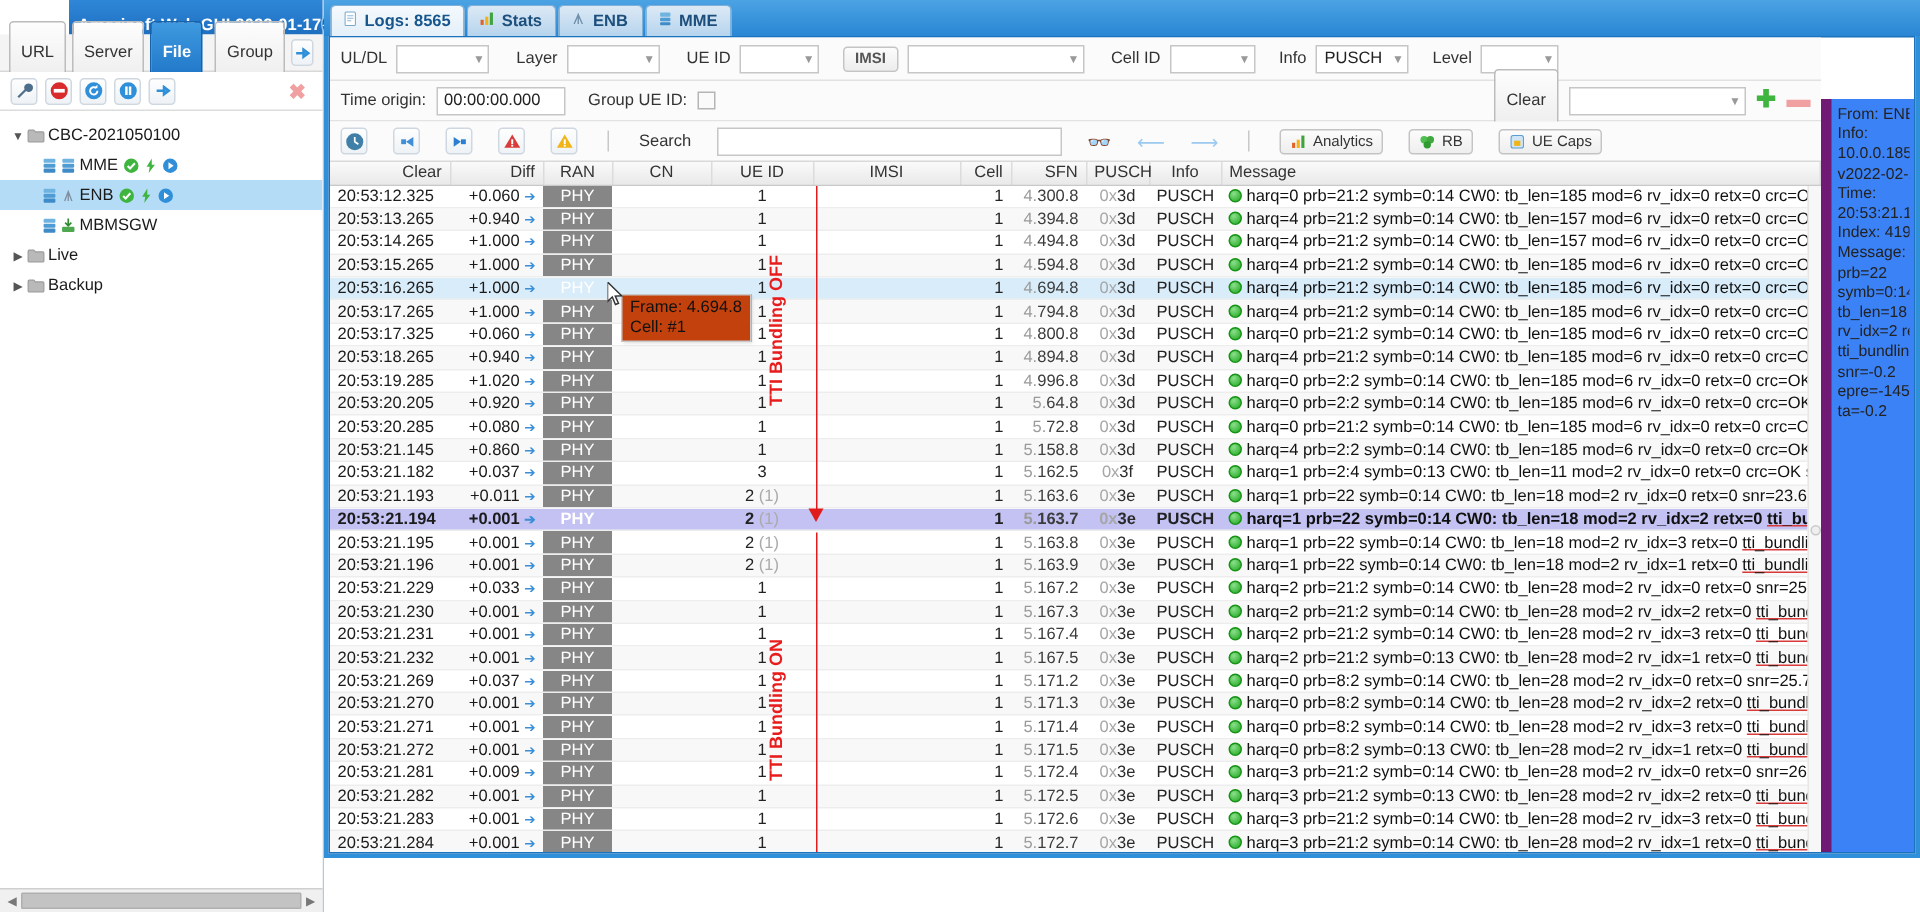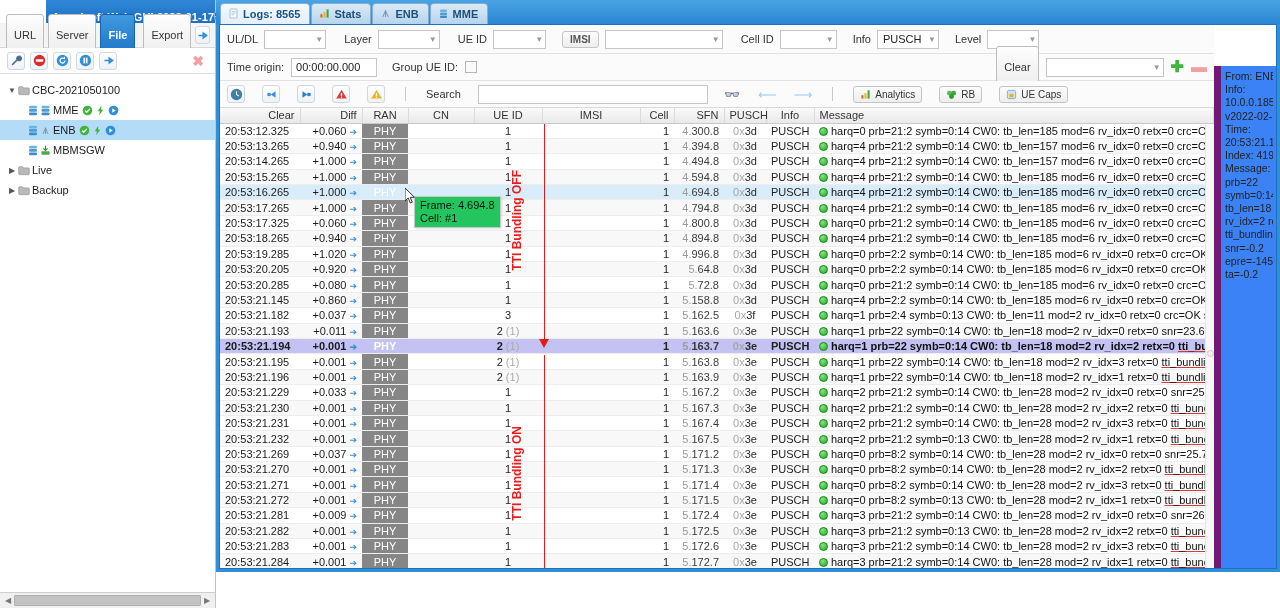--- a/index.html
+++ b/index.html
@@ -190,21 +190,21 @@
 
   
   .ann { position: absolute; pointer-events: none; }
   .vline { position:absolute; width:1px; background:#e01b1b; }
   .vhead { position:absolute; width:0;height:0;border-left:5px solid transparent;border-right:5px solid transparent;border-top:9px solid #e01b1b;}
   .annlabel {
     position:absolute; color:#e81c1c; font-size: 12px; font-weight: bold;
     writing-mode: vertical-rl; transform: rotate(180deg); white-space: nowrap;
   }
   .tooltip {
-    position: absolute; background: #22c55e; border: 1px solid #c8c8c8;
+    position: absolute; background: #c2410c; border: 1px solid #c8c8c8;
     font-size: 11px; color: #111; padding: 2px 5px; line-height: 13px;
     box-shadow: 1px 1px 2px rgba(0,0,0,.12);
   }
   .cursor { position:absolute; width:12px; height:17px; pointer-events:none; }
 
   
   .details {
     width: 62px; flex: 0 0 62px; border-left: 7px solid #701a75;
     background: #3b82f6; font-size: 10.5px; color: #222; overflow: hidden;
     padding: 4px 3px 0 4px; line-height: 13.2px; margin-top: 41px;
@@ -224,21 +224,21 @@
     <div class="sb-title">
       <span class="t">Amarisoft Web GUI 2022-01-17</span>
       <span class="collapse-ico">◀</span>
     </div>
 
     <div class="sb-row1">
       <button class="btn">URL</button>
       <button class="btn">Server</button>
       <button class="btn sel">File</button>
       <span class="spacer"></span>
-      <button class="btn">Export</button>
+      <button class="btn">Group</button>
       <span class="icon-sq">
         <svg width="13" height="13" viewBox="0 0 16 16">
             <path d="M3 8h6M9 5l4 3-4 3z" stroke="#2f8fd8" stroke-width="2" fill="#4aa3e0"></path>
           </svg>
       </span>
     </div>
 
     <div class="sb-row2">
       <span class="icon-sq">
         <svg width="13" height="13" viewBox="0 0 16 16">

